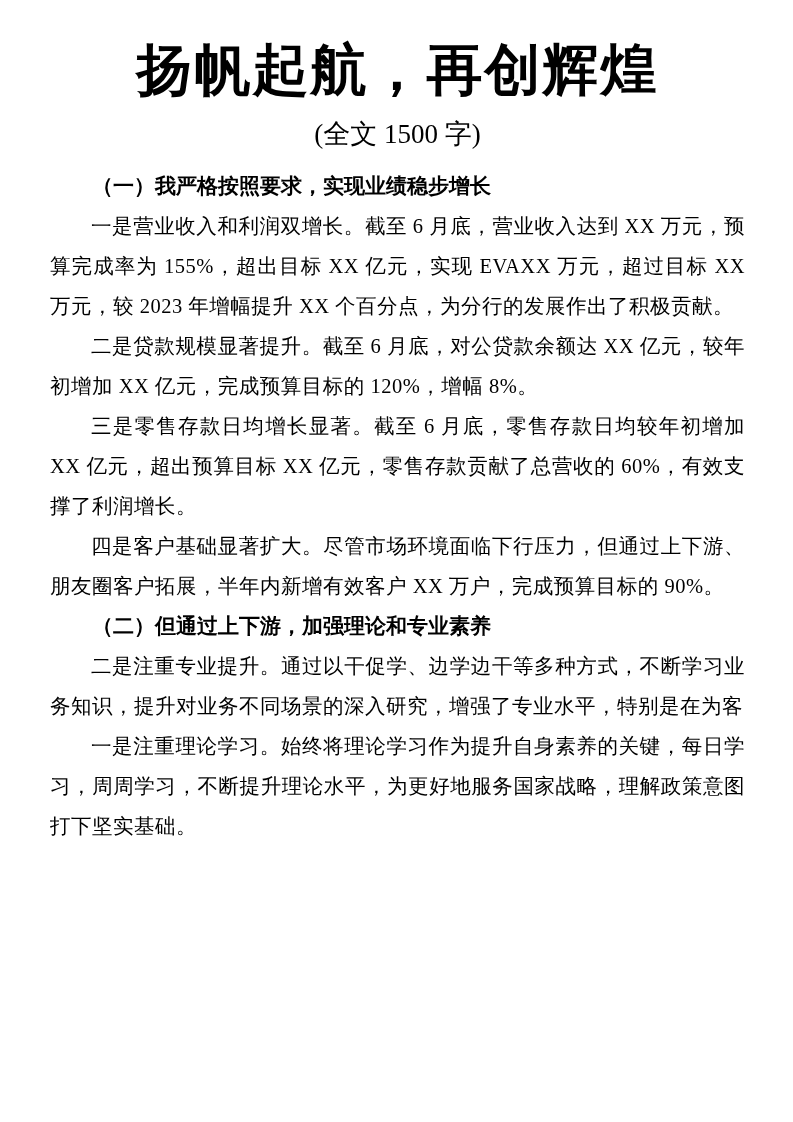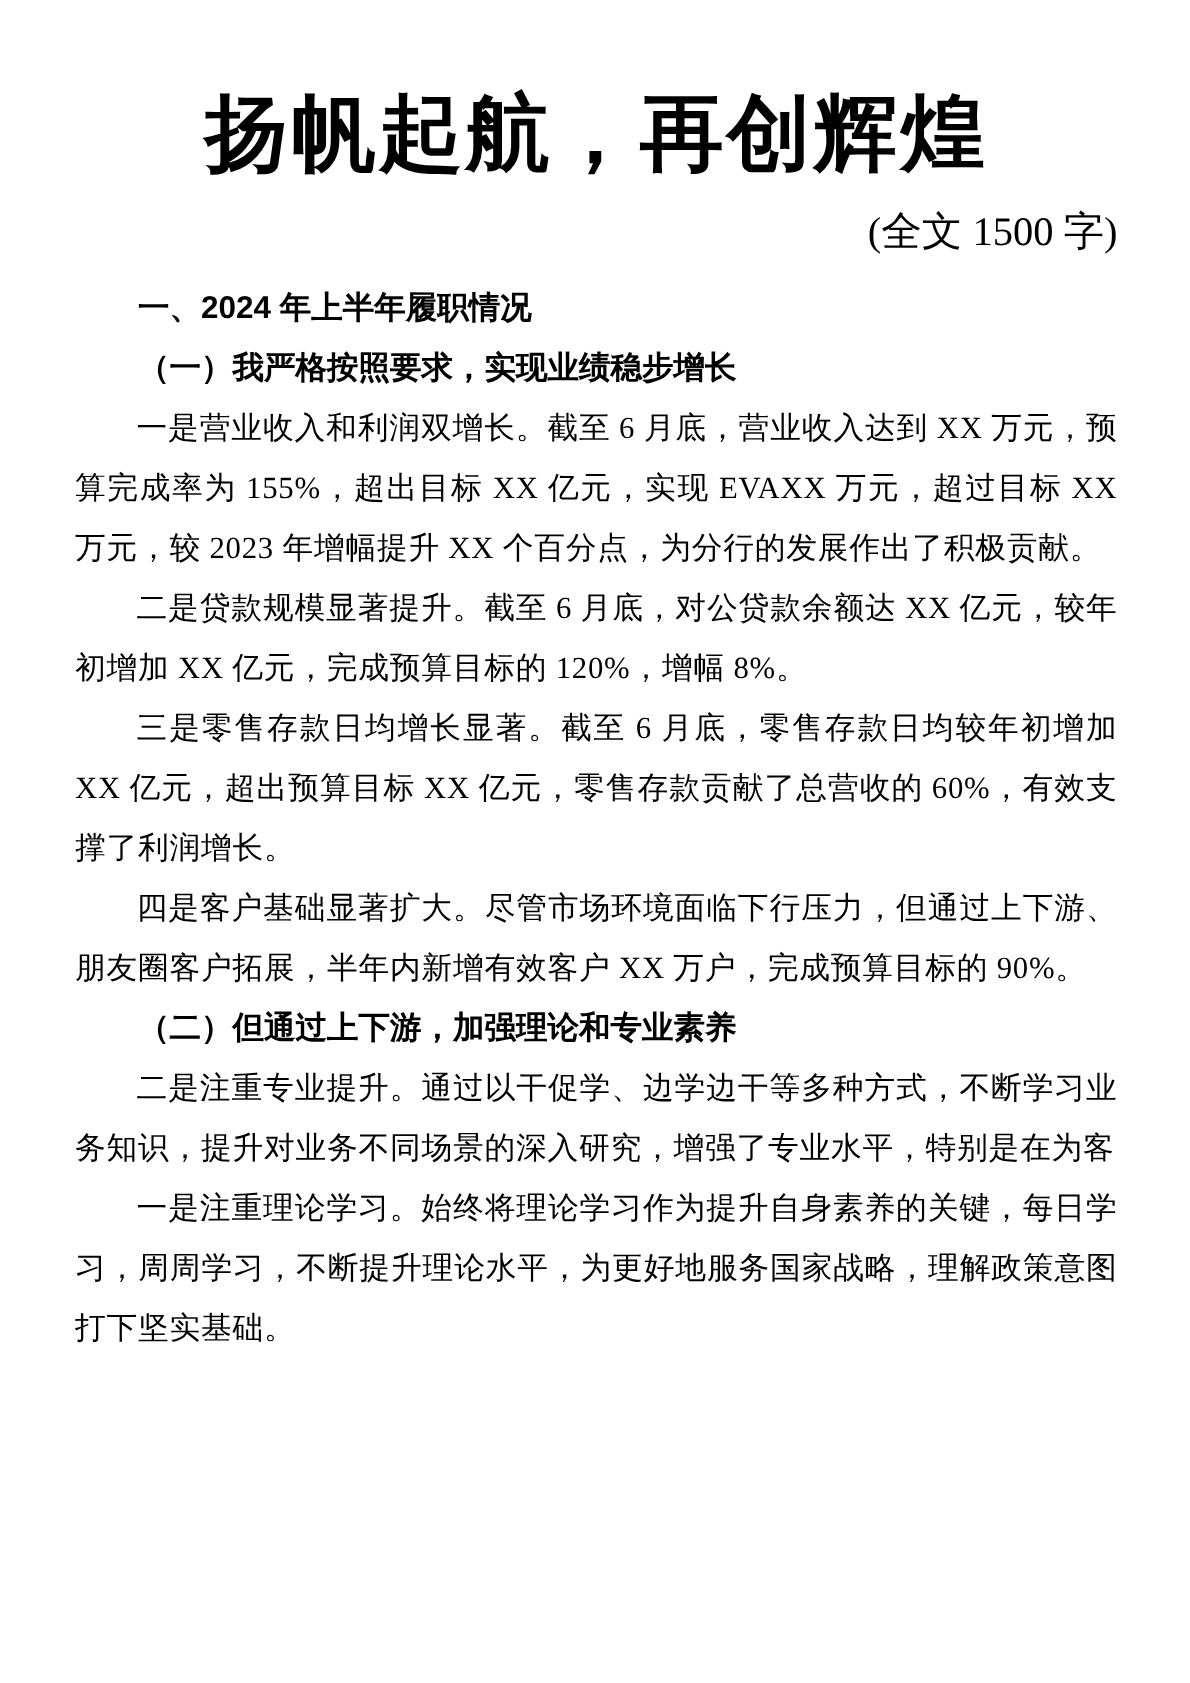--- a/index.html
+++ b/index.html
@@ -8,21 +8,21 @@
     background: #ffffff;
   }
   .page {
     position: relative;
     box-sizing: border-box;
     width: 793px;
     height: 1122px;
     margin: 0 auto;
     background: #ffffff;
     color: #000000;
-    padding: 42px 48px 0 50px;
+    padding: 22px 48px 0 50px;
     overflow: hidden;
     font-family: "Liberation Serif", serif;
   }
   .doc-title {
     margin: 12px 0 6px 0;
     font-size: 56px;
     line-height: 72px;
     font-weight: bold;
     text-align: center;
     letter-spacing: 2px;
@@ -33,21 +33,21 @@
     font-size: 33px;
     line-height: 50px;
     font-weight: normal;
     text-align: center;
     font-family: "Liberation Serif", serif;
   }
   .doc-note {
     margin: 2px 0 10px 0;
     font-size: 27px;
     line-height: 44px;
-    text-align: right;
+    text-align: center;
     font-family: "Liberation Serif", serif;
   }
   .sec-heading {
     margin: 0;
     font-family: "Liberation Sans", sans-serif;
     font-weight: bold;
     font-size: 21px;
     line-height: 40px;
     text-indent: 2em;
     text-align: left;
@@ -64,21 +64,20 @@
 </head>
 <body>
 
 <div class="page">
 
   <h1 class="doc-title">扬帆起航，再创辉煌</h1>
 
 
   <div class="doc-note">(全文 1500 字)</div>
 
-  <h3 class="sec-heading">一、2024 年上半年履职情况</h3>
 
 
   <h3 class="sec-heading">（一）我严格按照要求，实现业绩稳步增长</h3>
 
   <p class="para">一是营业收入和利润双增长。截至 6 月底，营业收入达到 XX 万元，预算完成率为 155%，超出目标 XX 亿元，实现 EVAXX 万元，超过目标 XX 万元，较 2023 年增幅提升 XX 个百分点，为分行的发展作出了积极贡献。</p>
 
   <p class="para">二是贷款规模显著提升。截至 6 月底，对公贷款余额达 XX 亿元，较年初增加 XX 亿元，完成预算目标的 120%，增幅 8%。</p>
 
   <p class="para">三是零售存款日均增长显著。截至 6 月底，零售存款日均较年初增加 XX 亿元，超出预算目标 XX 亿元，零售存款贡献了总营收的 60%，有效支撑了利润增长。</p>
 

